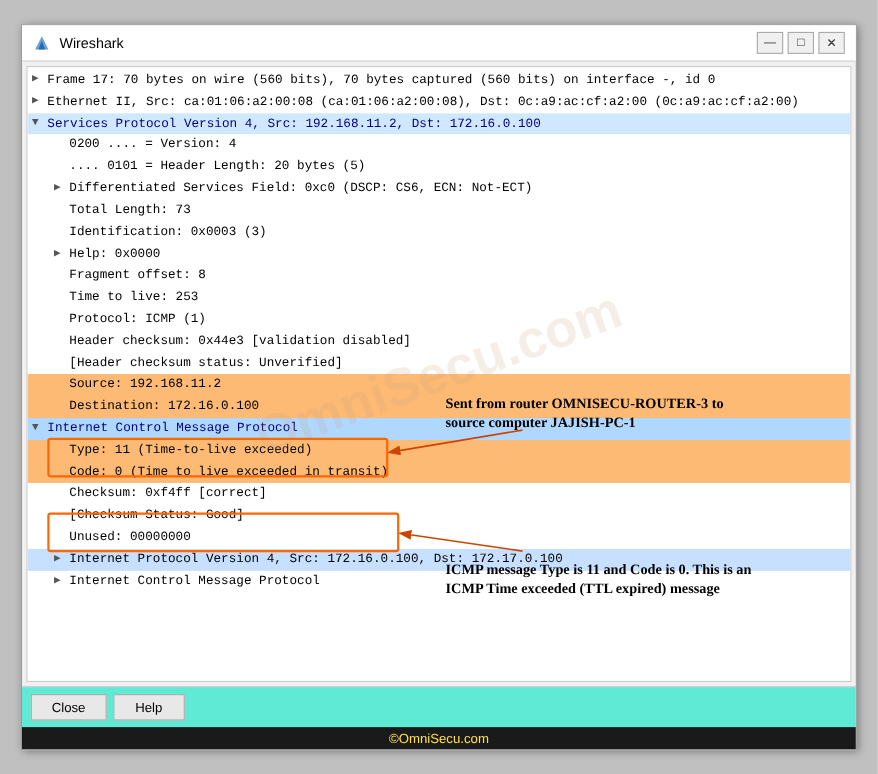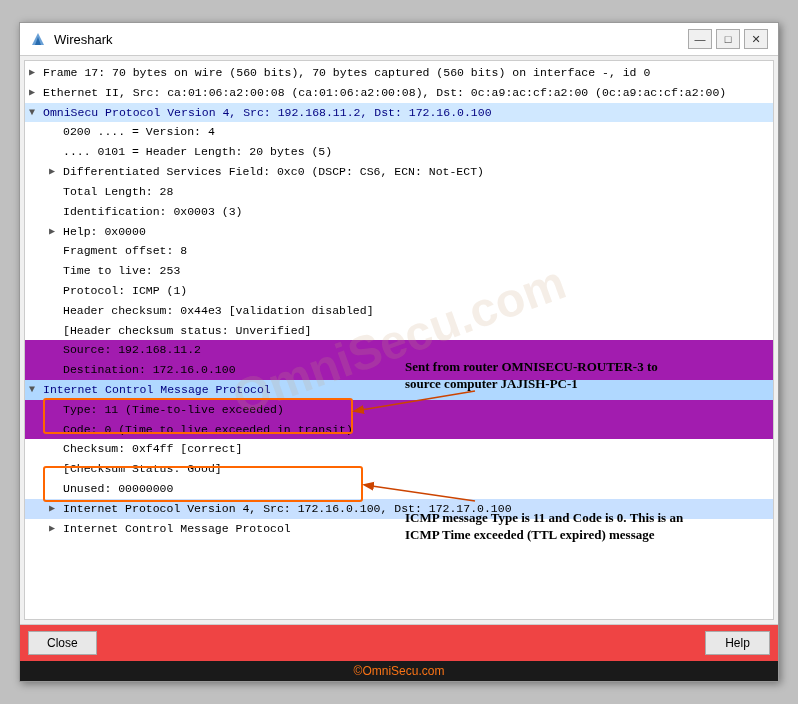--- a/index.html
+++ b/index.html
@@ -73,21 +73,21 @@
     }
     .tree-row {
       display: flex;
       align-items: center;
       padding: 1px 4px;
       cursor: default;
       white-space: nowrap;
       color: #000;
     }
     .tree-row.highlighted {
-      background: #a21caf;
+      background: #fdba74;
     }
     .tree-row.section-header {
       background: #d0e8ff;
       color: #000080;
       font-weight: normal;
     }
     .tree-row.icmp-header {
       background: #b0d8ff;
       color: #000080;
     }
@@ -136,39 +136,39 @@
       font-size: 48px;
       font-weight: bold;
       color: rgba(200, 160, 120, 0.18);
       white-space: nowrap;
       pointer-events: none;
       font-family: Arial, sans-serif;
     }
 
     .footer {
       display: flex;
-      justify-content: space-between;
+      justify-content: flex-start;
       align-items: center;
       padding: 6px 8px;
       gap: 6px;
-      background: #ef4444;
+      background: #5eead4;
       border-top: 1px solid #ccc;
     }
     .footer-btn {
       padding: 4px 18px;
       background: #e8e8e8;
       border: 1px solid #aaa;
       cursor: pointer;
       font-size: 12px;
       min-width: 65px;
     }
 
     .copyright-bar {
       background: #1a1a1a;
-      color: #f97316;
+      color: #fde047;
       text-align: center;
       font-size: 12px;
       padding: 3px;
       font-family: Arial, sans-serif;
     }
   </style>
 </head>
 <body>
 
 <div class="window">
@@ -200,41 +200,41 @@
           <span>Frame 17: 70 bytes on wire (560 bits), 70 bytes captured (560 bits) on interface -, id 0</span>
         </div>
         <div class="tree-row">
           <span class="indent" style="width: 0px;"></span>
           <span class="expand-icon">▶</span>
           <span>Ethernet II, Src: ca:01:06:a2:00:08 (ca:01:06:a2:00:08), Dst: 0c:a9:ac:cf:a2:00 (0c:a9:ac:cf:a2:00)</span>
         </div>
         <div class="tree-row section-header">
           <span class="indent" style="width: 0px;"></span>
           <span class="expand-icon">▼</span>
-          <span>OmniSecu Protocol Version 4, Src: 192.168.11.2, Dst: 172.16.0.100</span>
+          <span>Services Protocol Version 4, Src: 192.168.11.2, Dst: 172.16.0.100</span>
         </div>
         <div class="tree-row">
           <span class="indent" style="width: 20px;"></span>
           <span class="expand-icon"></span>
           <span>0200 .... = Version: 4</span>
         </div>
         <div class="tree-row">
           <span class="indent" style="width: 20px;"></span>
           <span class="expand-icon"></span>
           <span>.... 0101 = Header Length: 20 bytes (5)</span>
         </div>
         <div class="tree-row">
           <span class="indent" style="width: 20px;"></span>
           <span class="expand-icon">▶</span>
           <span>Differentiated Services Field: 0xc0 (DSCP: CS6, ECN: Not-ECT)</span>
         </div>
         <div class="tree-row">
           <span class="indent" style="width: 20px;"></span>
           <span class="expand-icon"></span>
-          <span>Total Length: 28</span>
+          <span>Total Length: 73</span>
         </div>
         <div class="tree-row">
           <span class="indent" style="width: 20px;"></span>
           <span class="expand-icon"></span>
           <span>Identification: 0x0003 (3)</span>
         </div>
         <div class="tree-row">
           <span class="indent" style="width: 20px;"></span>
           <span class="expand-icon">▶</span>
           <span>Help: 0x0000</span>

